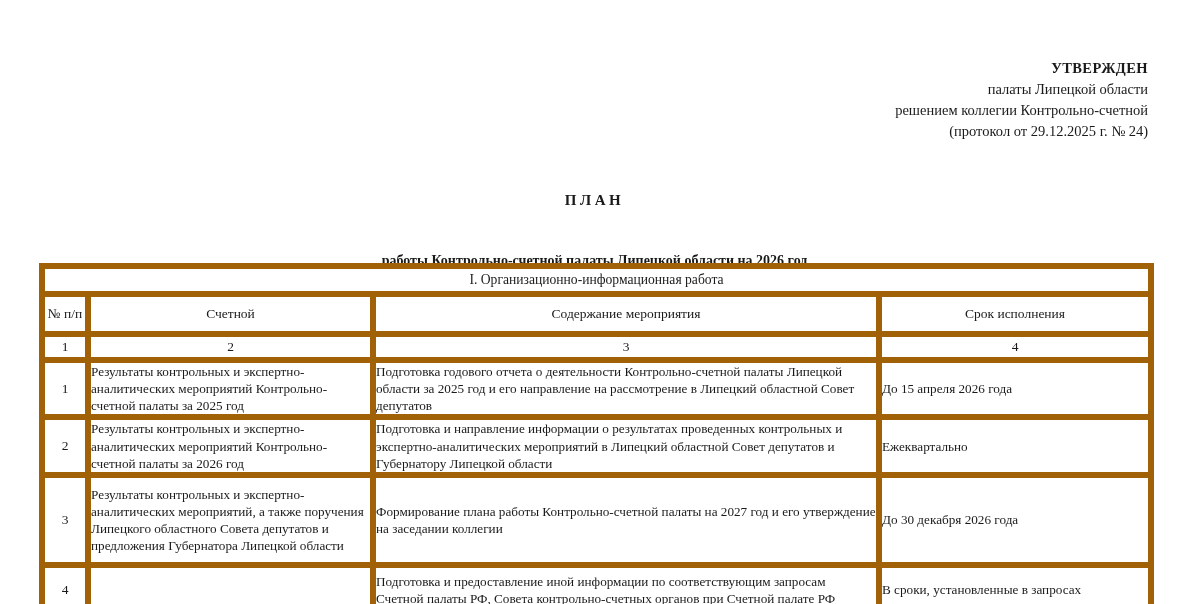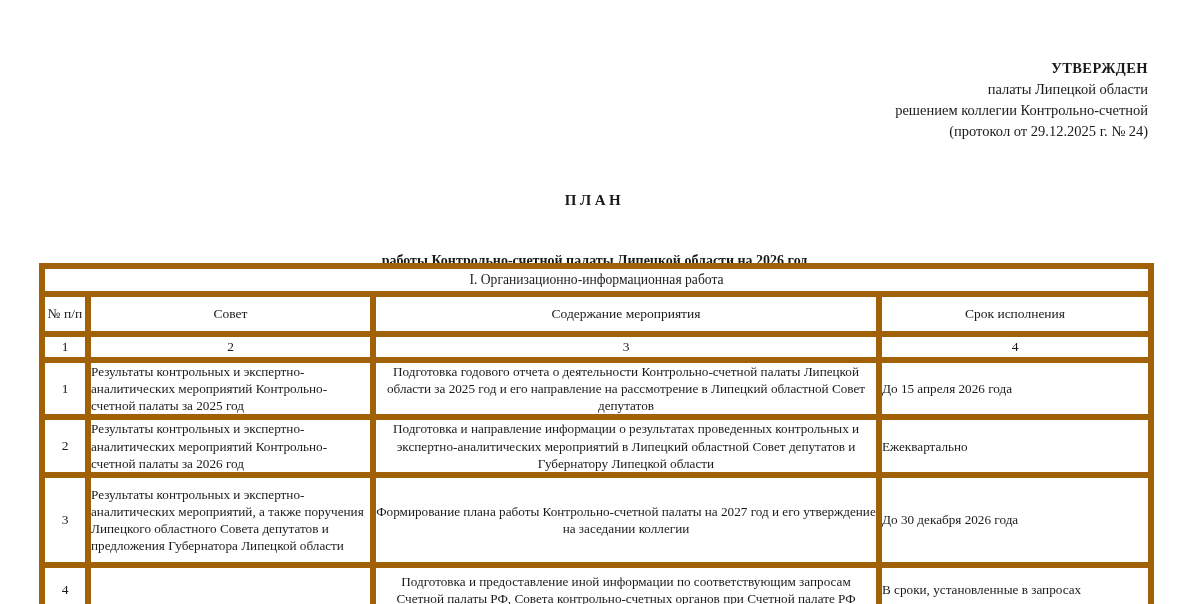--- a/index.html
+++ b/index.html
@@ -109,21 +109,21 @@
     text-align: center;
     font-size: 13.5px;
   }
   .cell-object {
     text-align: left;
     padding: 4px 6px 4px 8px;
     line-height: 1.30;
     margin-top: 18px;
   }
   .cell-content {
-    text-align: center;
+    text-align: left;
     padding: 4px 6px 4px 8px;
     line-height: 1.30;
   }
   .cell-term {
     text-align: left;
     padding: 4px 6px;
     line-height: 1.30;
   }
   .cell-empty { }
 
@@ -155,21 +155,21 @@
       <col class="col-object">
       <col class="col-content">
       <col class="col-term">
     </colgroup>
     <tbody>
       <tr>
         <td class="section-head" colspan="4">I. Организационно-информационная работа</td>
       </tr>
       <tr>
         <td class="col-head">№ п/п</td>
-        <td class="col-head">Совет</td>
+        <td class="col-head">Счетной</td>
         <td class="col-head">Содержание мероприятия</td>
         <td class="col-head">Срок исполнения</td>
       </tr>
       <tr>
         <td class="col-index">1</td>
         <td class="col-index">2</td>
         <td class="col-index">3</td>
         <td class="col-index">4</td>
       </tr>
 

